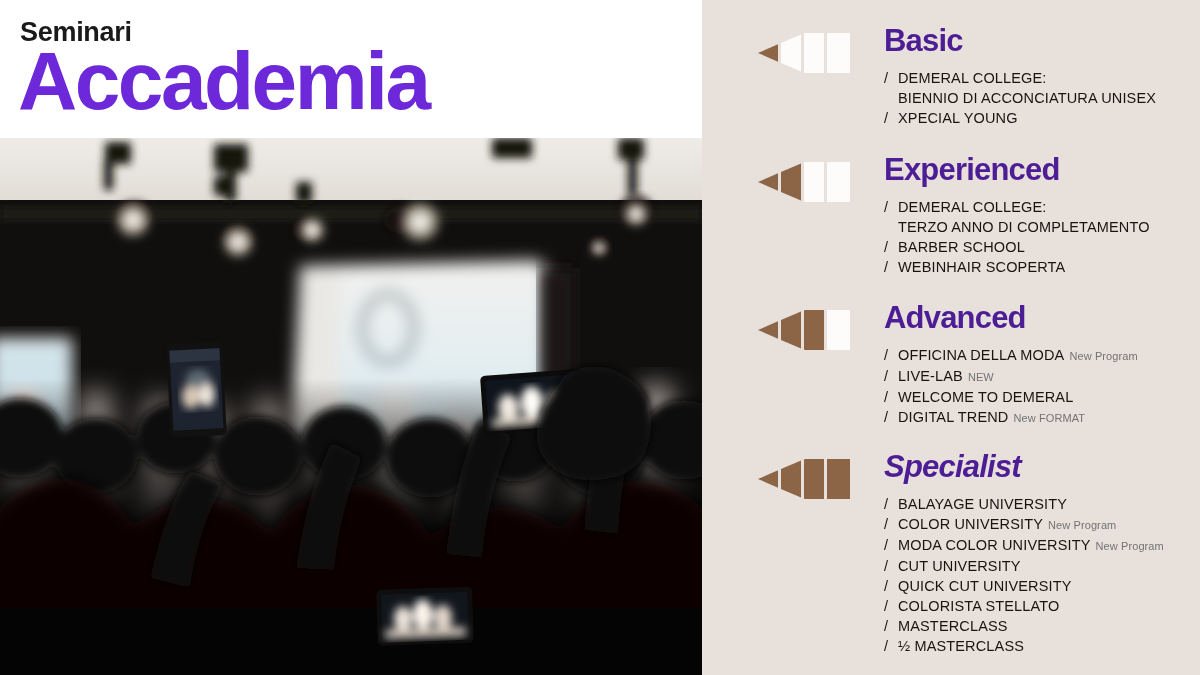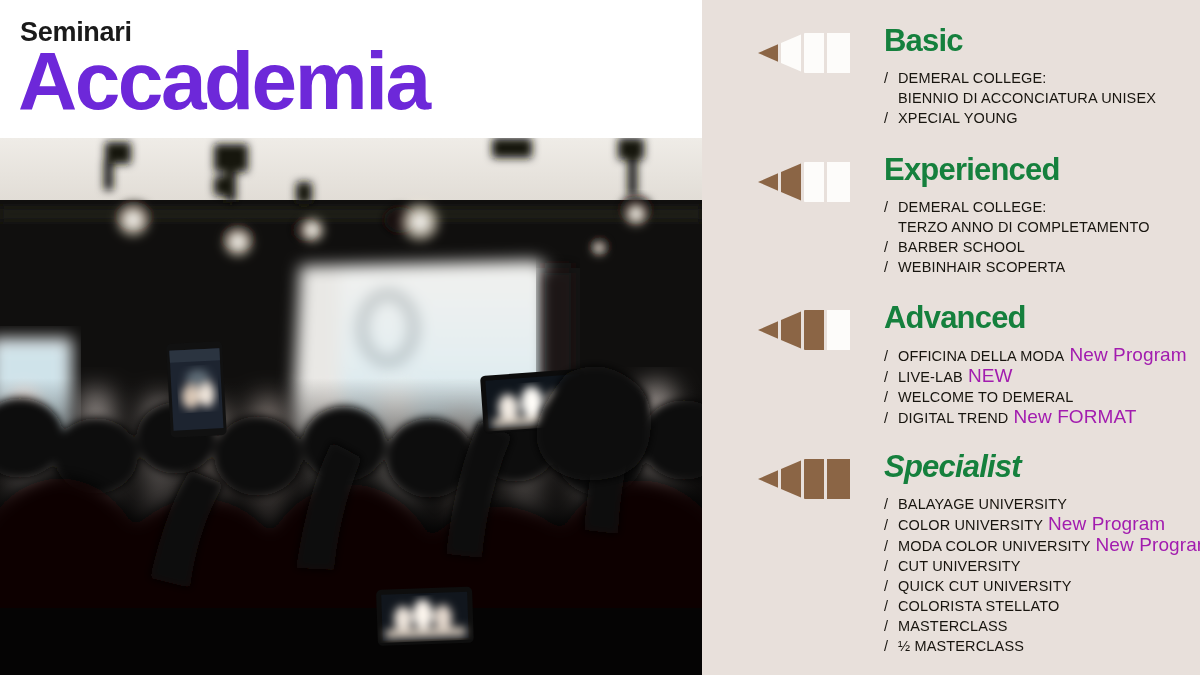--- a/index.html
+++ b/index.html
@@ -61,38 +61,38 @@
   .arrow{
     position:absolute;left:56px;
     width:92px;height:40px;
   }
   .arrow svg{display:block;width:92px;height:40px;}
   .sec-head{
     position:absolute;left:182px;
     font-size:31px;line-height:34px;
     font-weight:bold;
     letter-spacing:-0.8px;
-    color:#15803d;
+    color:#4c1d95;
   }
   .sec-list{
     position:absolute;left:182px;
     margin:0;padding:0;list-style:none;
   }
   .sec-list li{
     font-size:14.5px;
     line-height:20px;
     letter-spacing:0.15px;
     color:#18150f;
     white-space:nowrap;
   }
   .slash{color:#18150f;display:inline-block;width:14px;}
   .cont{padding-left:14px;display:block;}
   .tag{
-    color:#a21caf;
-    font-size:19px;
+    color:#737373;
+    font-size:11px;
     letter-spacing:0.1px;
     margin-left:5px;
   }
 </style>
 </head>
 <body>
 
 <div id="slide">
 
   <div id="left-column">

